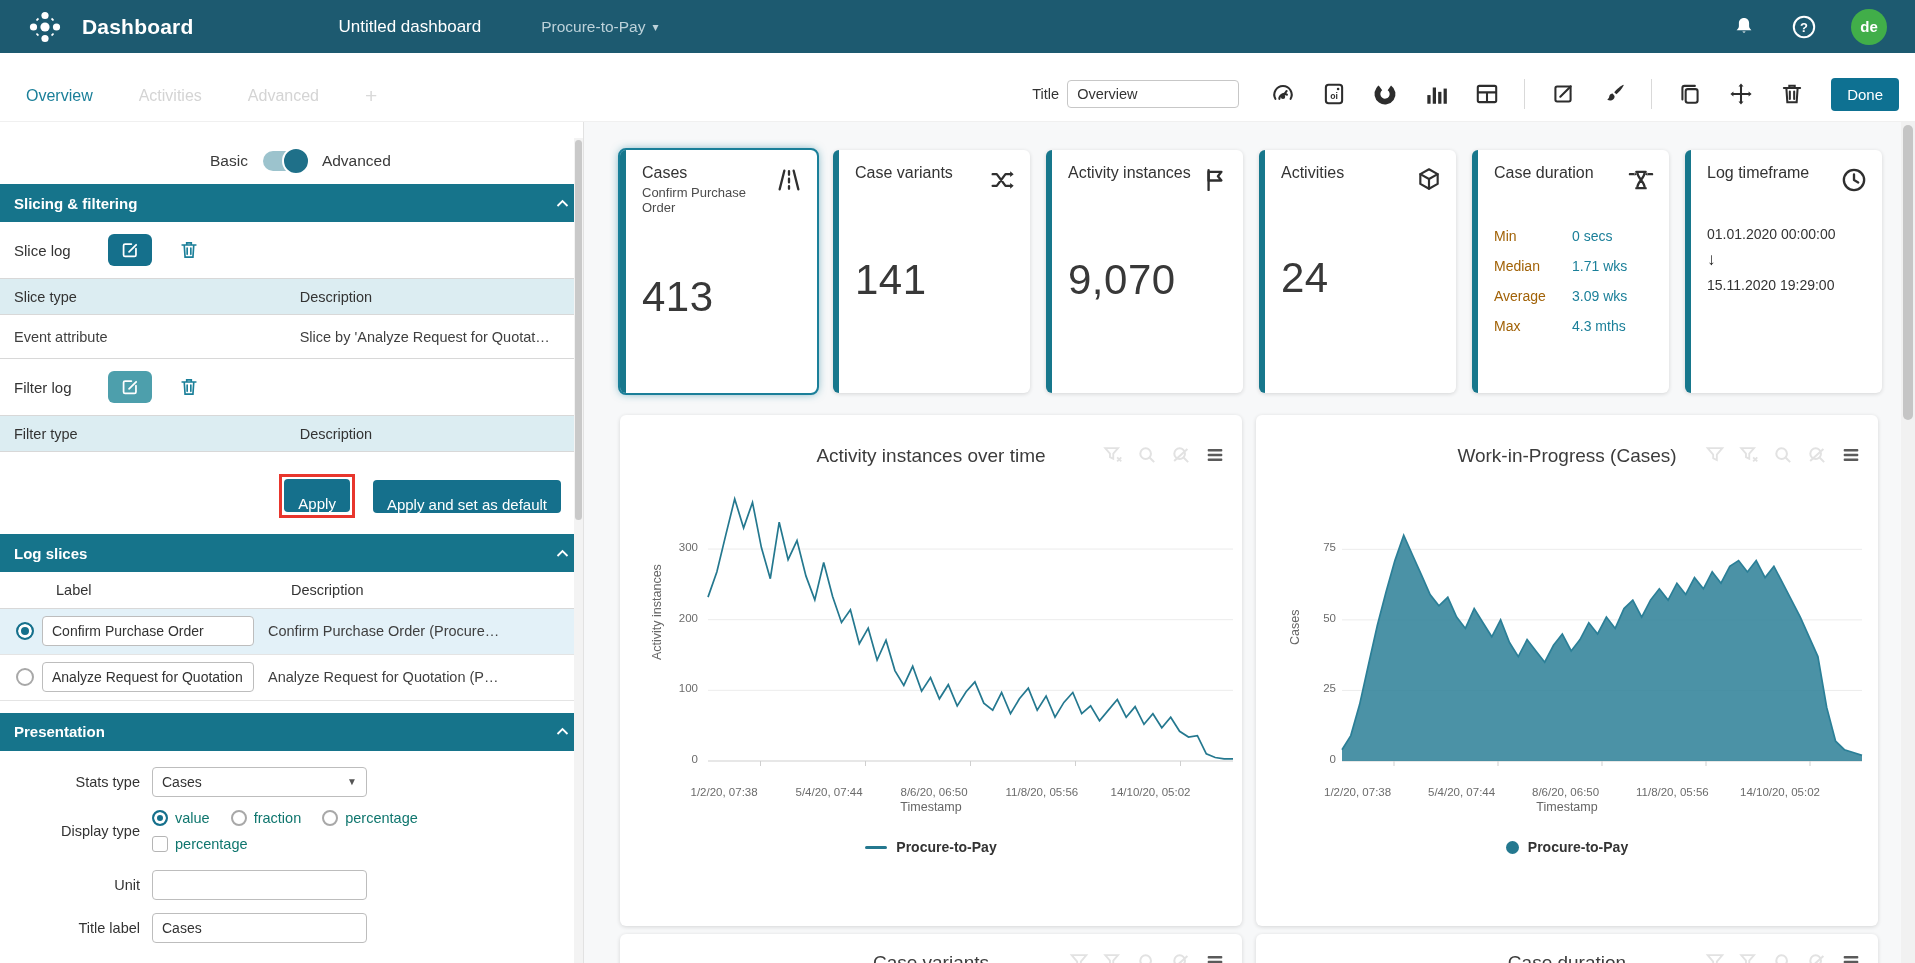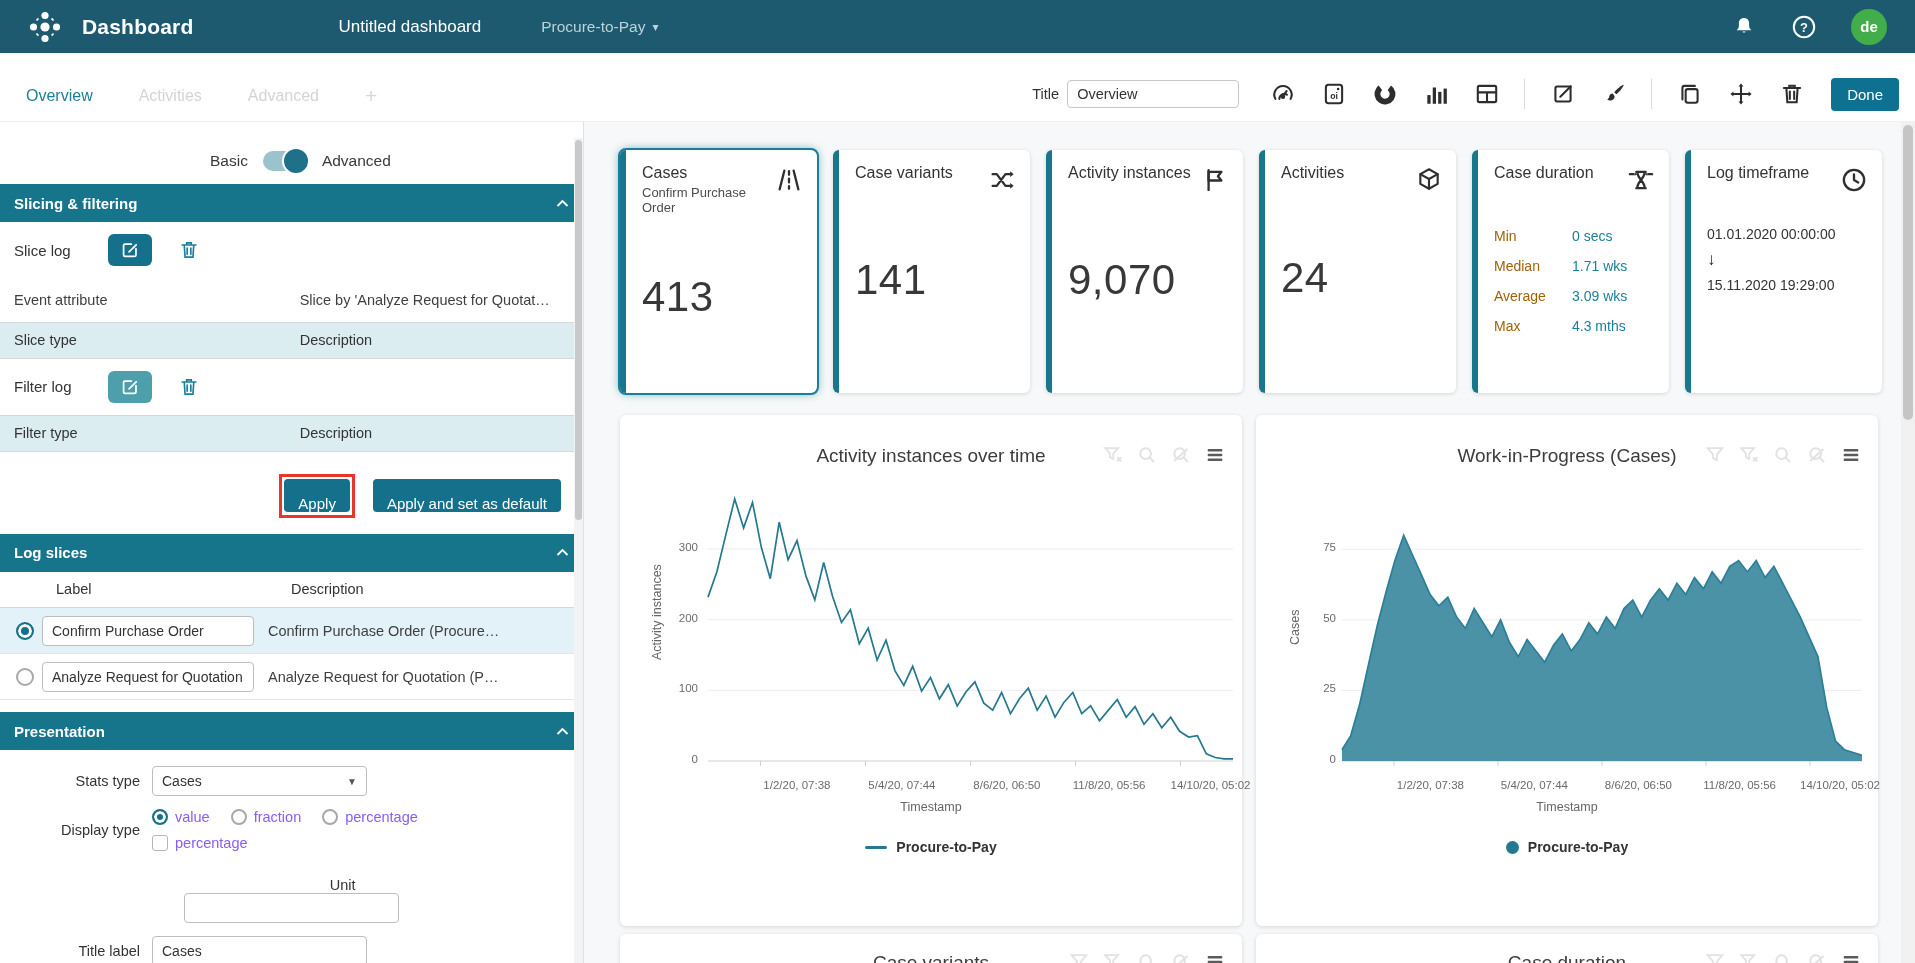--- a/index.html
+++ b/index.html
@@ -81,21 +81,21 @@
   .checkbox { width:16px; height:16px; border:1.5px solid #b5b5b5; border-radius:3px; background:#fff; cursor:pointer; flex:none; }
   .form { padding:16px 0 0 0; font-size:14.5px; }
   .form-row { display:flex; align-items:center; margin-bottom:13px; }
   .form-label { width:152px; text-align:right; padding-right:12px; color:#333; }
   .form-input, .form-select { width:215px; height:30px; border:1px solid #bdbdbd; border-radius:4px;
     font-size:14px; padding:0 9px; font-family:inherit; color:#333; background:#fff; }
   .form-select { display:flex; align-items:center; justify-content:space-between; cursor:pointer; }
   .form-select .caret { color:#555; font-size:10px; }
   .opt-stack { display:flex; flex-direction:column; gap:10px; }
   .opt-line { display:flex; align-items:center; gap:7px; }
-  .opt-line label { color:#8b5cf6; }
+  .opt-line label { color:#0f766e; }
 
   
   .main { position:absolute; top:122px; left:583px; right:0; bottom:0; background:#f7f8f9;
     border-left:1px solid #e2e2e2; overflow:hidden; }
   .main-scrollbar { position:absolute; right:0; top:0; bottom:0; width:14px; background:#f1f1f1; }
   .main-thumb { position:absolute; top:3px; left:2px; width:10px; height:295px; background:#c5c5c5; border-radius:5px; }
   .cards-row { display:flex; gap:16px; margin:28px 0 0 36px; }
   .stat-card { width:197px; height:243px; background:#fff; border-radius:6px; position:relative;
     box-shadow:0 1px 4px rgba(0,0,0,.14); border-left:6px solid #17778c; padding:14px 14px 12px 16px;
     display:flex; flex-direction:column; cursor:pointer; }
@@ -119,21 +119,21 @@
     font-size:19px; color:#3c3c3c; }
   .chart-subtitle { position:absolute; top:57px; left:0; width:100%; text-align:center;
     font-size:13px; color:#8f8f8f; }
   .chart-toolbar { position:absolute; top:28px; right:16px; display:flex; gap:11px; align-items:center; }
   .cticon { width:23px; height:23px; display:flex; align-items:center; justify-content:center; cursor:pointer; }
   .ylab { position:absolute; font-size:12.5px; color:#666; transform:rotate(-90deg); transform-origin:left top; white-space:nowrap; }
   .plot { position:absolute; }
   .yticks { position:absolute; width:50px; font-size:11.5px; color:#6b6b6b; }
   .ytick { position:absolute; right:0; }
   .xticks { position:absolute; font-size:11.5px; color:#6b6b6b; }
-  .xtick { position:absolute; width:140px; text-align:right; top:8px; }
+  .xtick { position:absolute; width:140px; text-align:left; top:15px; }
   .xlabel { position:absolute; width:100%; text-align:center; font-size:12.5px; color:#666; }
   .legend { position:absolute; width:100%; display:flex; justify-content:center; align-items:center; gap:9px; }
   .legend-name { font-size:14px; font-weight:bold; color:#333; }
   .legend-line { width:22px; height:3px; background:#24788f; border-radius:2px; }
   .legend-dot { width:13px; height:13px; border-radius:50%; background:#24788f; }
 
   .bottom-row { display:flex; gap:14px; margin:8px 0 0 36px; }
   .bottom-card { width:622px; height:80px; background:#fff; border-radius:6px 6px 0 0;
     box-shadow:0 1px 4px rgba(0,0,0,.14); position:relative; }
   .bottom-card .chart-title { top:18px; }
@@ -287,26 +287,26 @@
     <button class="trash-btn">
       <svg width="22" height="22" viewBox="0 0 24 24" fill="none" stroke="#1a7f99" stroke-width="1.8" stroke-linecap="round">
           <path d="M4.5 6.5h15M9.5 6V4.3h5V6M6.8 6.5l.9 13.2h8.6l.9-13.2M10 9.8v6.9M14 9.8v6.9"></path>
         </svg>
     </button>
   </div>
 
   <table class="sb-table">
     <tbody>
         <tr>
+      <th style="width:49%">Slice type</th>
+      <th>Description</th>
+    </tr>
+    <tr>
       <td>Event attribute</td>
       <td>Slice by 'Analyze Request for Quotat…</td>
-    </tr>
-    <tr>
-      <th style="width:49%">Slice type</th>
-      <th>Description</th>
     </tr>
   </tbody>
     </table>
 
   <div class="row-log">
     <span class="lbl">Filter log</span>
     <button class="edit-btn light">
       <svg width="22" height="22" viewBox="0 0 24 24" fill="none" stroke="#fff" stroke-width="1.9" stroke-linecap="round">
           <path d="M13.5 5.5H6.6A1.6 1.6 0 005 7.1v10.3A1.6 1.6 0 006.6 19h10.3a1.6 1.6 0 001.6-1.6V10.5"></path>
           <path d="M11 14L18.7 6.3"></path>
@@ -395,21 +395,21 @@
           <label>fraction</label>
           <span class="radio sm" style="margin-left:14px"></span>
           <label>percentage</label>
         </div>
         <div class="opt-line">
           <span class="checkbox"></span>
           <label>percentage</label>
         </div>
       </div>
     </div>
-    <div class="form-row" style="margin-top:26px;flex-direction:column;">
+    <div class="form-row" style="margin-top:18px;">
       <span class="form-label">Unit</span>
       <input class="form-input" value="" style="">
     </div>
     <div class="form-row">
       <span class="form-label">Title label</span>
       <input class="form-input" value="Cases" style="">
     </div>
   </div>
 
   <div class="sb-scrollbar">

